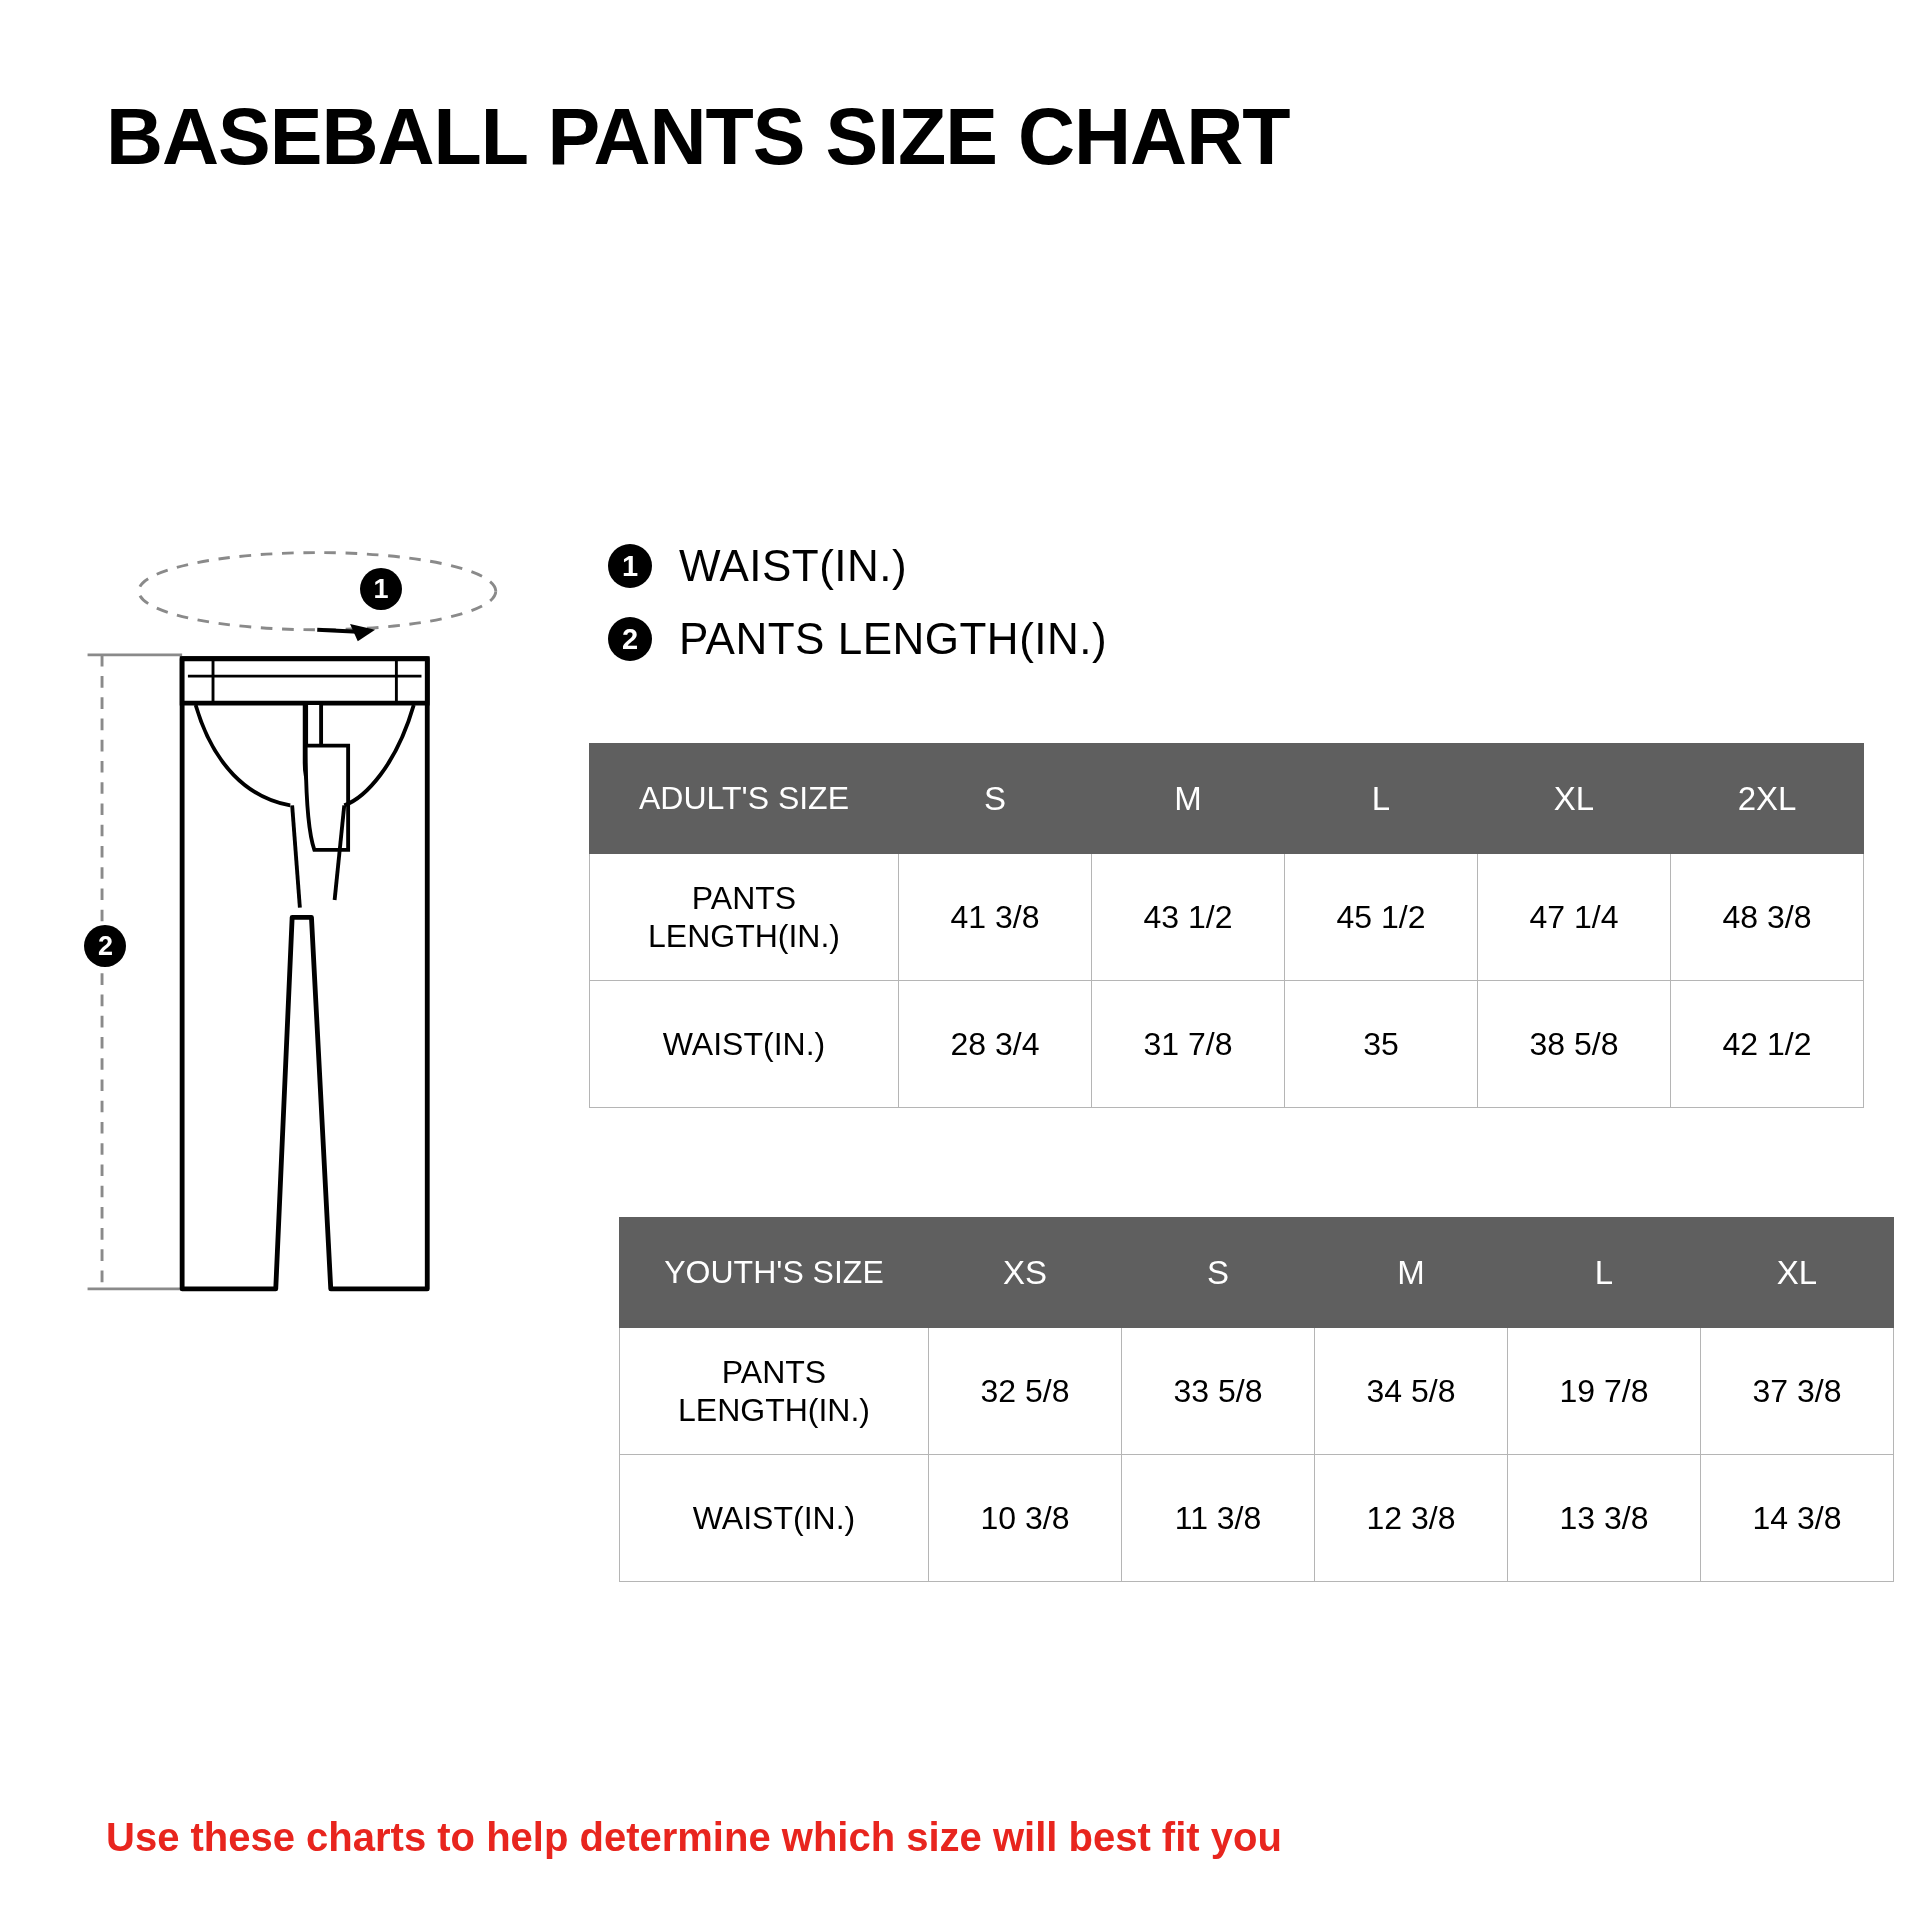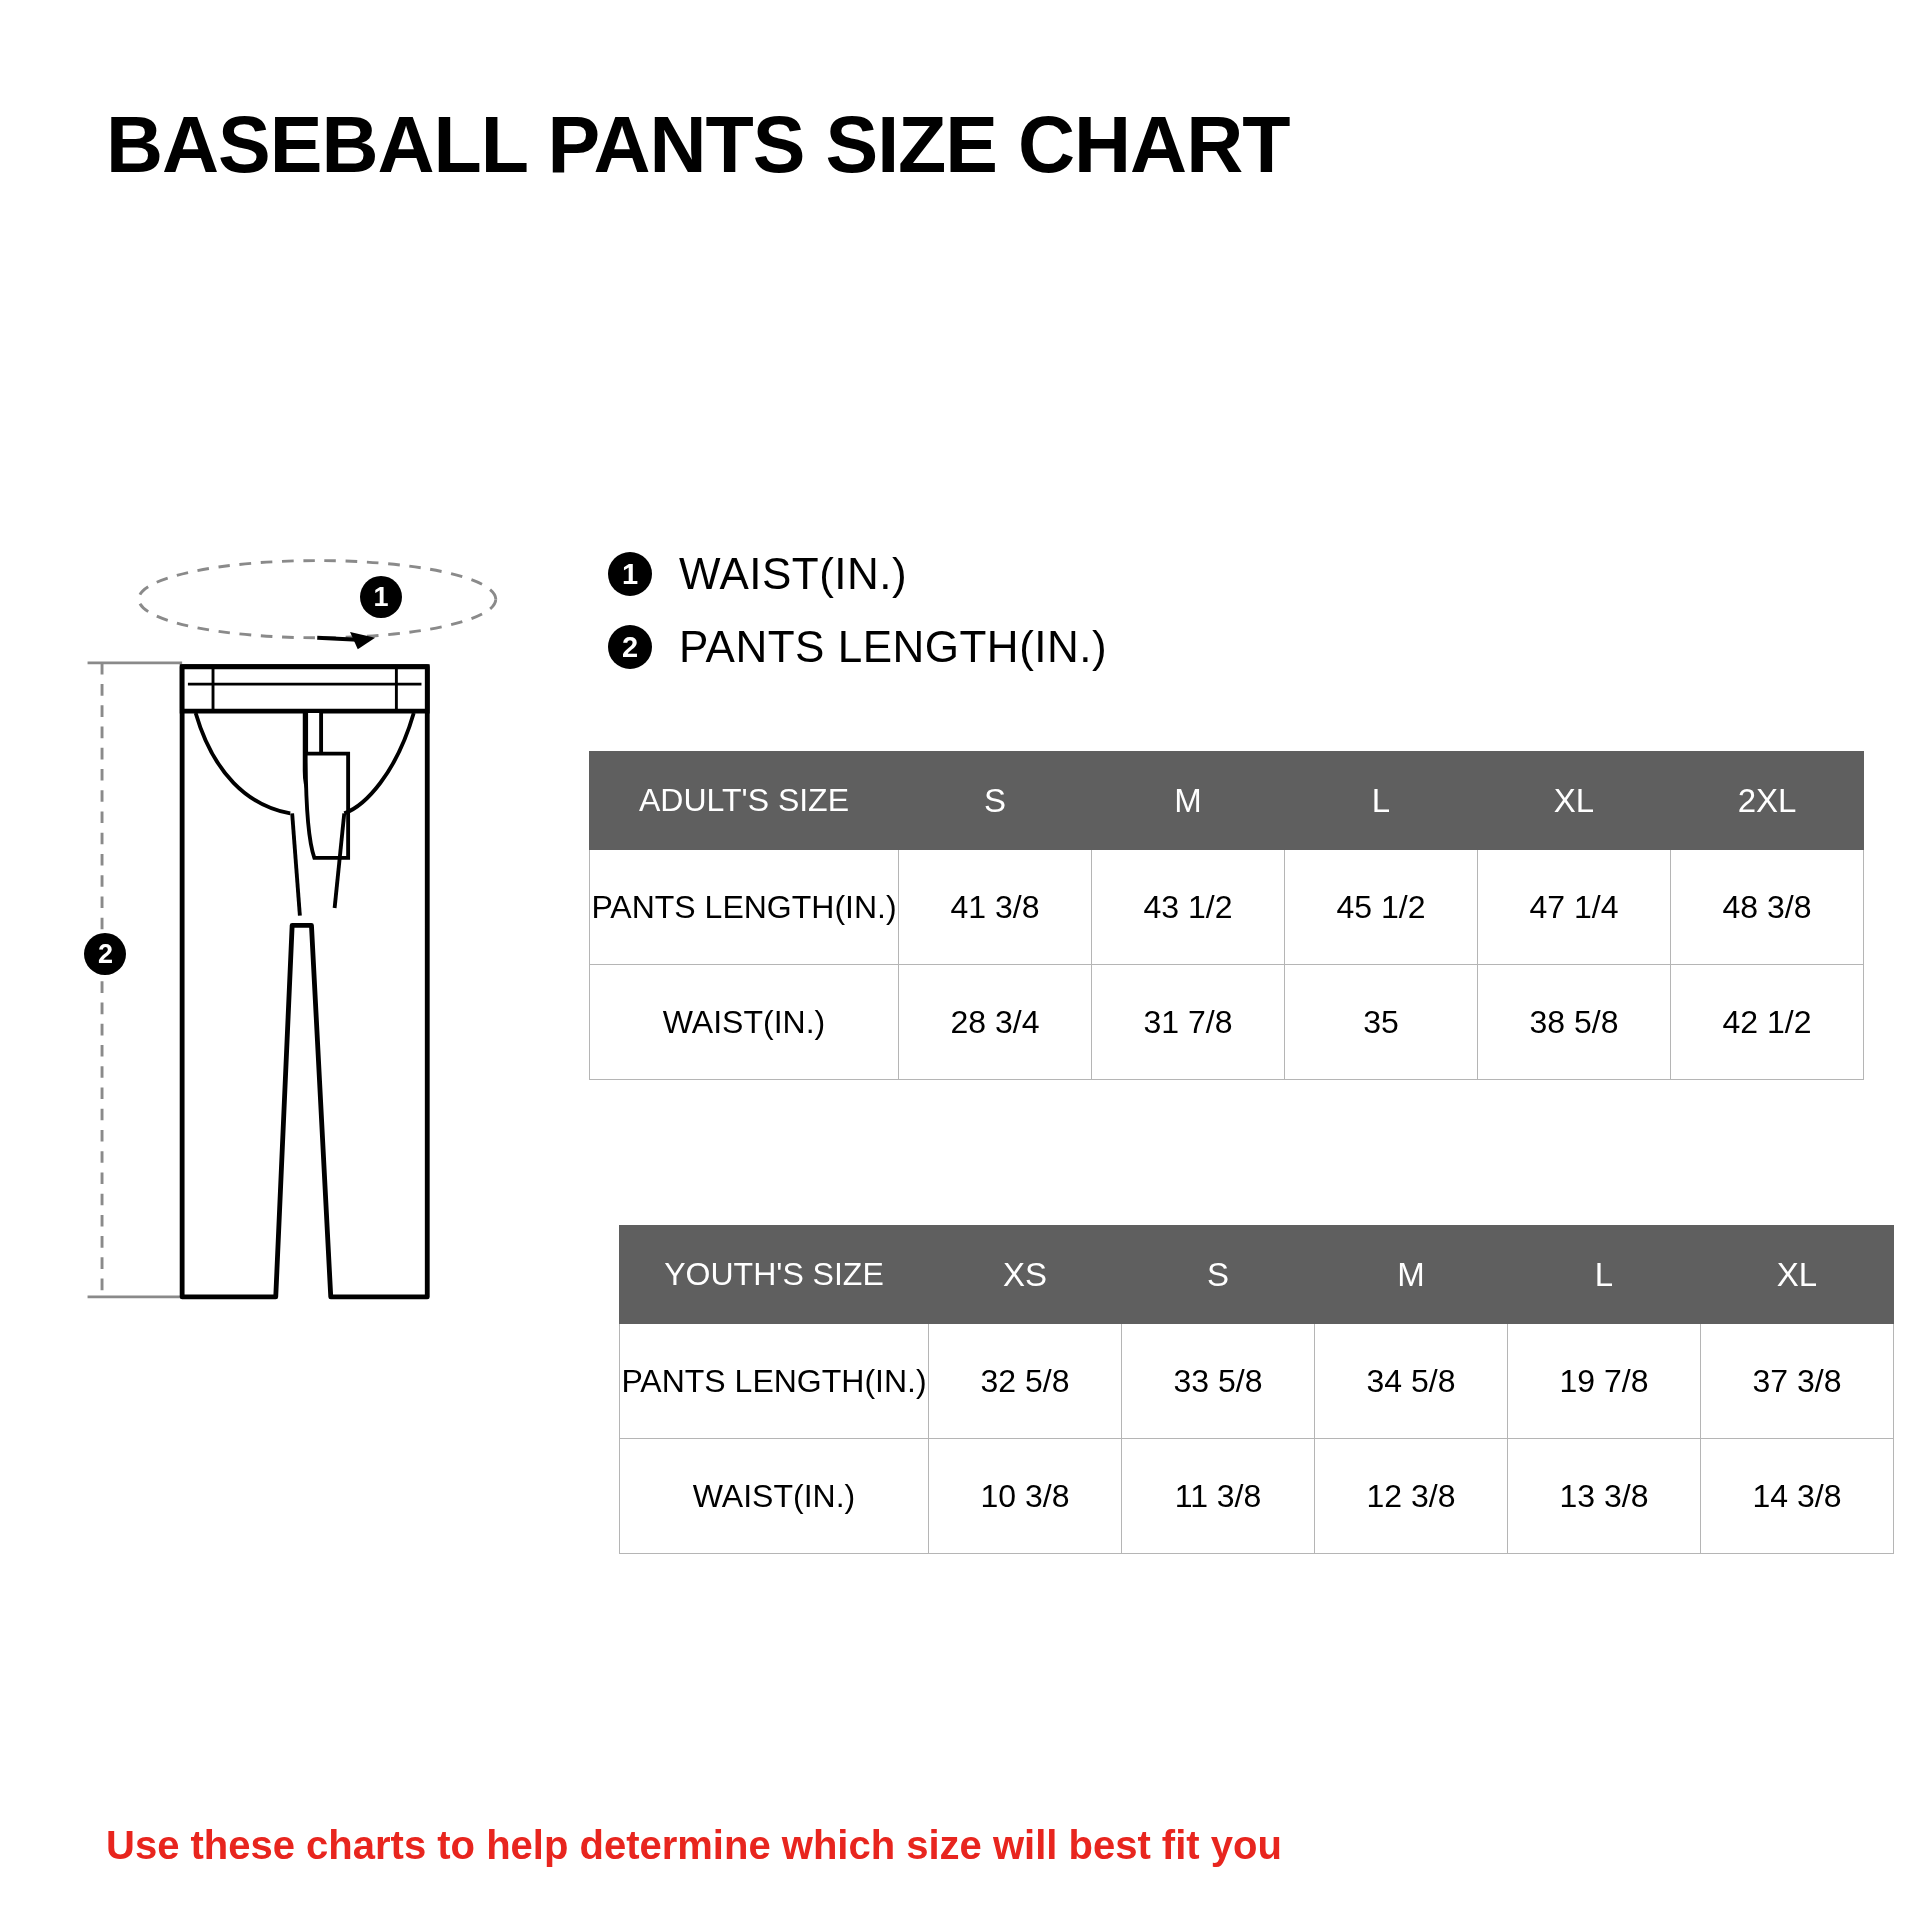--- a/index.html
+++ b/index.html
@@ -10,21 +10,21 @@
   body {
     width: 1931px;
     height: 1931px;
     font-family: "Liberation Sans", sans-serif;
     color: #000000;
     position: relative;
     overflow: hidden;
   }
   .page {
     position: absolute;
-    left: 0; top: 8px;
+    left: 0; top: 0;
     width: 1931px;
     height: 1405px;
     background: #ffffff;
   }
 
   
   .title {
     position: absolute;
     left: 106px;
     top: 97px;
@@ -108,21 +108,21 @@
     position: absolute;
     border-collapse: collapse;
     table-layout: fixed;
   }
   table.size-table td, table.size-table th {
     border: 1.9px solid #b5b5b5;
     text-align: center;
     vertical-align: middle;
     font-size: 32px;
     font-weight: normal;
-    padding: 0;
+    padding: 6px;
     line-height: 1.2;
   }
   table.size-table thead th {
     background: #5f5f5f;
     color: #ffffff;
     border: 1.9px solid #5f5f5f;
     height: 97px;
     font-size: 33px;
   }
   table.size-table thead th.corner {

